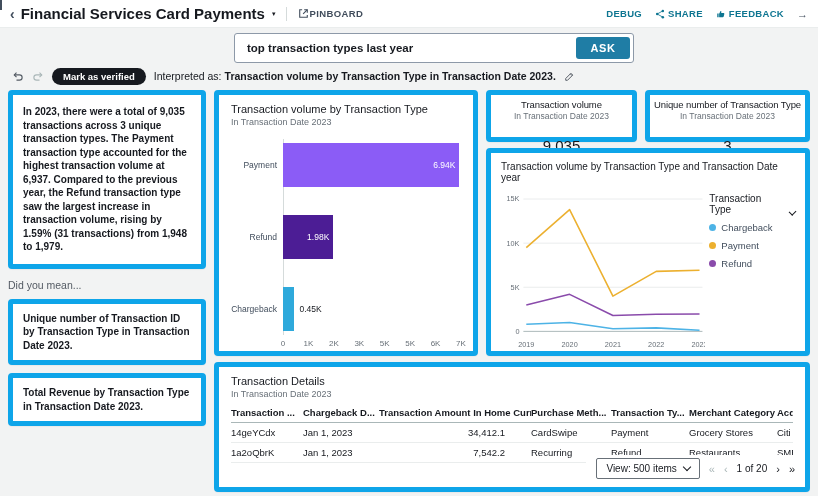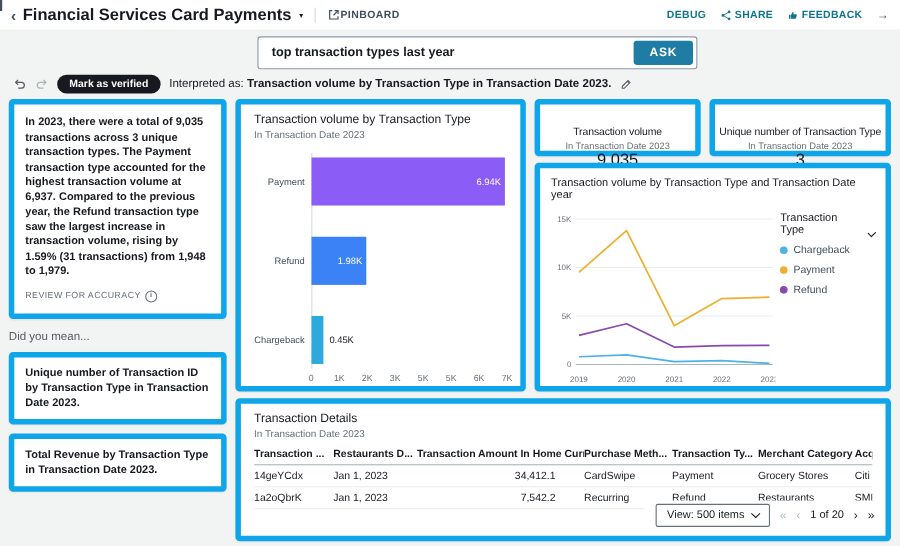--- a/index.html
+++ b/index.html
@@ -64,24 +64,24 @@
   .bar-cat{width:46px;flex:none;text-align:right;font-size:8.5px;color:#414d5c;}
   .bar-track{flex:1;position:relative;height:44px;overflow:hidden;}
   .bar{position:absolute;left:0;top:0;height:100%;}
   .bar-label{position:absolute;top:50%;transform:translateY(-50%);font-size:8.5px;}
   .bar-label.inside{right:4px;color:#fff;}
   .bar-label.outside{color:#16191f;}
   .axis{position:relative;height:12px;margin-left:52px;margin-top:6px;}
   .tick{position:absolute;top:2px;transform:translateX(-50%);font-size:8px;color:#687078;}
   
   .kpi-row{position:absolute;left:486px;top:90px;width:324px;display:flex;gap:8px;}
-  .kpi{flex:1;height:52px;padding:20px 4px;text-align:center;}
+  .kpi{flex:1;height:52px;padding:4px 4px;text-align:center;}
   .kpi-title{font-size:9.5px;letter-spacing:-0.1px;white-space:nowrap;}
   .kpi-sub{font-size:8.5px;color:#687078;margin-top:1px;}
-  .kpi-value{font-size:15px;margin-top:0;}
+  .kpi-value{font-size:15px;margin-top:16px;}
   
   .line-card{position:absolute;left:486px;top:148px;width:324px;height:208px;padding:8px 10px;}
   .line-body{display:flex;margin-top:4px;}
   .legend{width:92px;box-sizing:border-box;padding-top:6px;padding-left:4px;}
   .legend-title{display:flex;align-items:flex-end;gap:15px;font-size:10px;cursor:pointer;}
   .legend-item{display:flex;align-items:center;gap:5px;margin-top:7px;font-size:9.5px;
                color:#414d5c;cursor:pointer;}
   .dot{width:7px;height:7px;border-radius:50%;flex:none;}
   .chev{display:inline-block;width:5px;height:5px;border-right:1.4px solid currentColor;
         border-bottom:1.4px solid currentColor;transform:rotate(45deg);margin-top:-3px;}
@@ -180,24 +180,20 @@
       <svg width="11" height="11" viewBox="0 0 16 16" fill="none" stroke="#545b64" stroke-width="1.4">
         <path d="M2.5 13.5v-2.6l7.6-7.6 2.6 2.6-7.6 7.6z"></path>
           <path d="M9.2 4.2l2.6 2.6"></path>
       </svg>
     </span>
   </div>
 
   <div class="left-col">
     <div class="card narrative">
       <div>In 2023, there were a total of 9,035 transactions across 3 unique transaction types. The Payment transaction type accounted for the highest transaction volume at 6,937. Compared to the previous year, the Refund transaction type saw the largest increase in transaction volume, rising by 1.59% (31 transactions) from 1,948 to 1,979.</div>
-      <div class="review">
-        <span>REVIEW FOR ACCURACY</span>
-        <span class="info-ic">i</span>
-      </div>
     </div>
     <div class="dym">Did you mean...</div>
     <div class="card suggestion">Unique number of Transaction ID by Transaction Type in Transaction Date 2023.</div>
     <div class="card suggestion">Total Revenue by Transaction Type in Transaction Date 2023.</div>
   </div>
 
   <div class="card bar-card">
     <div class="chart-title">Transaction volume by Transaction Type</div>
     <div class="chart-sub">In Transaction Date 2023</div>
     <div class="bar-rows">
@@ -205,21 +201,21 @@
           <span class="bar-cat">Payment</span>
           <div class="bar-track">
             <div class="bar" style="width: 99.1%; background: #8b5cf6;">
               <span class="bar-label inside">6.94K</span>
             </div>
           </div>
         </div>
         <div class="bar-row">
           <span class="bar-cat">Refund</span>
           <div class="bar-track">
-            <div class="bar" style="width: 28.2714%; background: #3b82f6;">
+            <div class="bar" style="width: 28.2714%; background: #4c1d95;">
               <span class="bar-label inside">1.98K</span>
             </div>
           </div>
         </div>
         <div class="bar-row">
           <span class="bar-cat">Chargeback</span>
           <div class="bar-track">
             <div class="bar" style="width: 6.42857%; background: rgb(46, 169, 219);"></div>
             <span class="bar-label outside" style="left: calc(6.42857% + 5px);">0.45K</span>
           </div>
@@ -295,21 +291,21 @@
   </div>
 
   <div class="card table-card">
     <div class="chart-title">Transaction Details</div>
     <div class="chart-sub">In Transaction Date 2023</div>
     <div class="table-wrap">
       <table>
         <thead>
             <tr>
               <th style="width: 68px;">Transaction ...</th>
-              <th style="width: 72px;">Restaurants D...</th>
+              <th style="width: 72px;">Chargeback D...</th>
               <th style="width: 148px;">Transaction Amount In Home Curre...</th>
               <th style="width: 76px;">Purchase Meth...</th>
               <th style="width: 74px;">Transaction Ty...</th>
               <th style="width: 84px;">Merchant Category</th>
               <th style="width: 50px;">Acquirer Ba...</th>
             </tr>
           </thead>
         <tbody>
             <tr>
               <td>14geYCdx</td>

